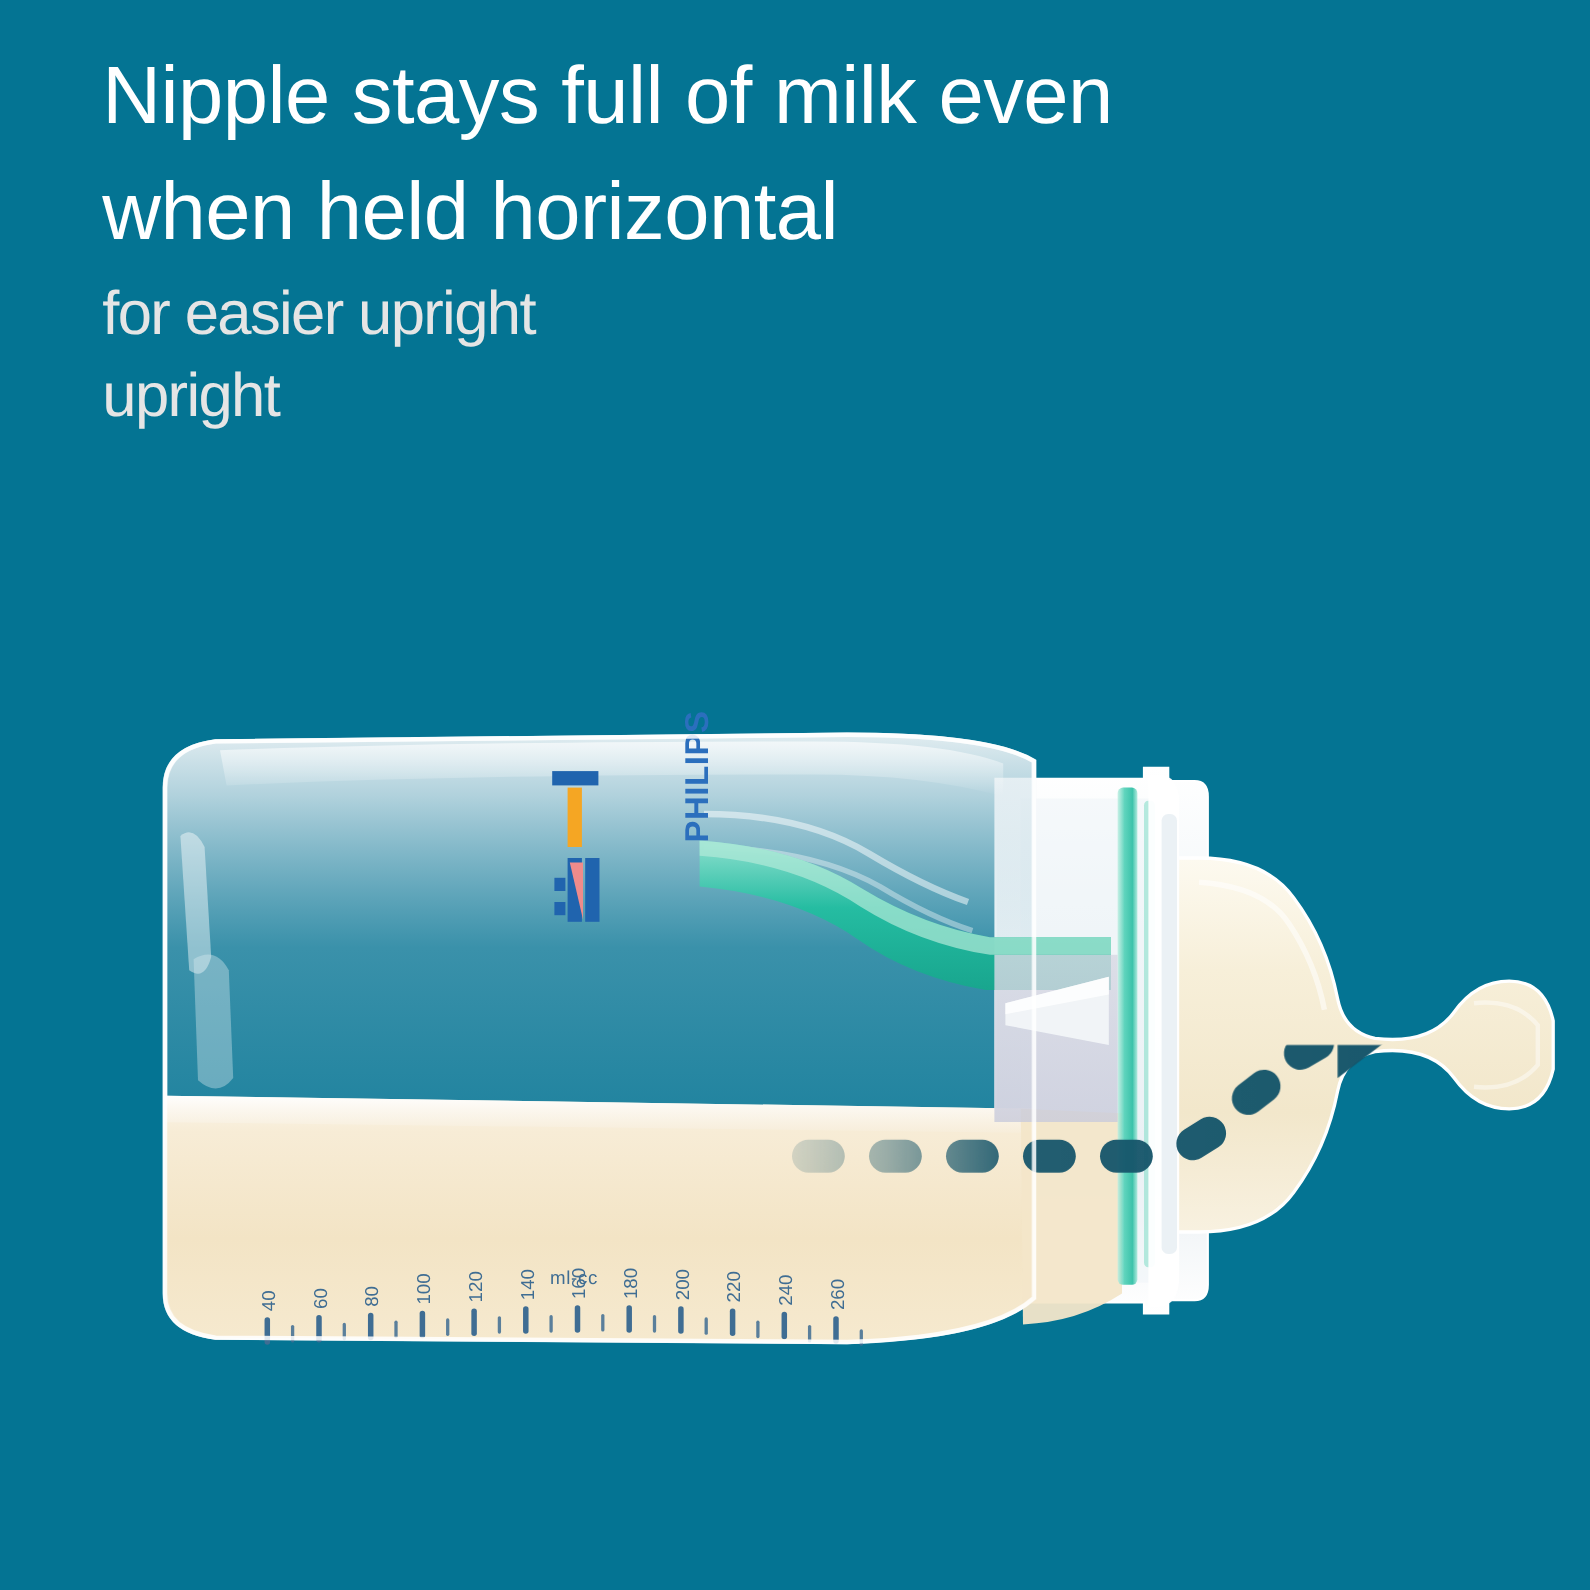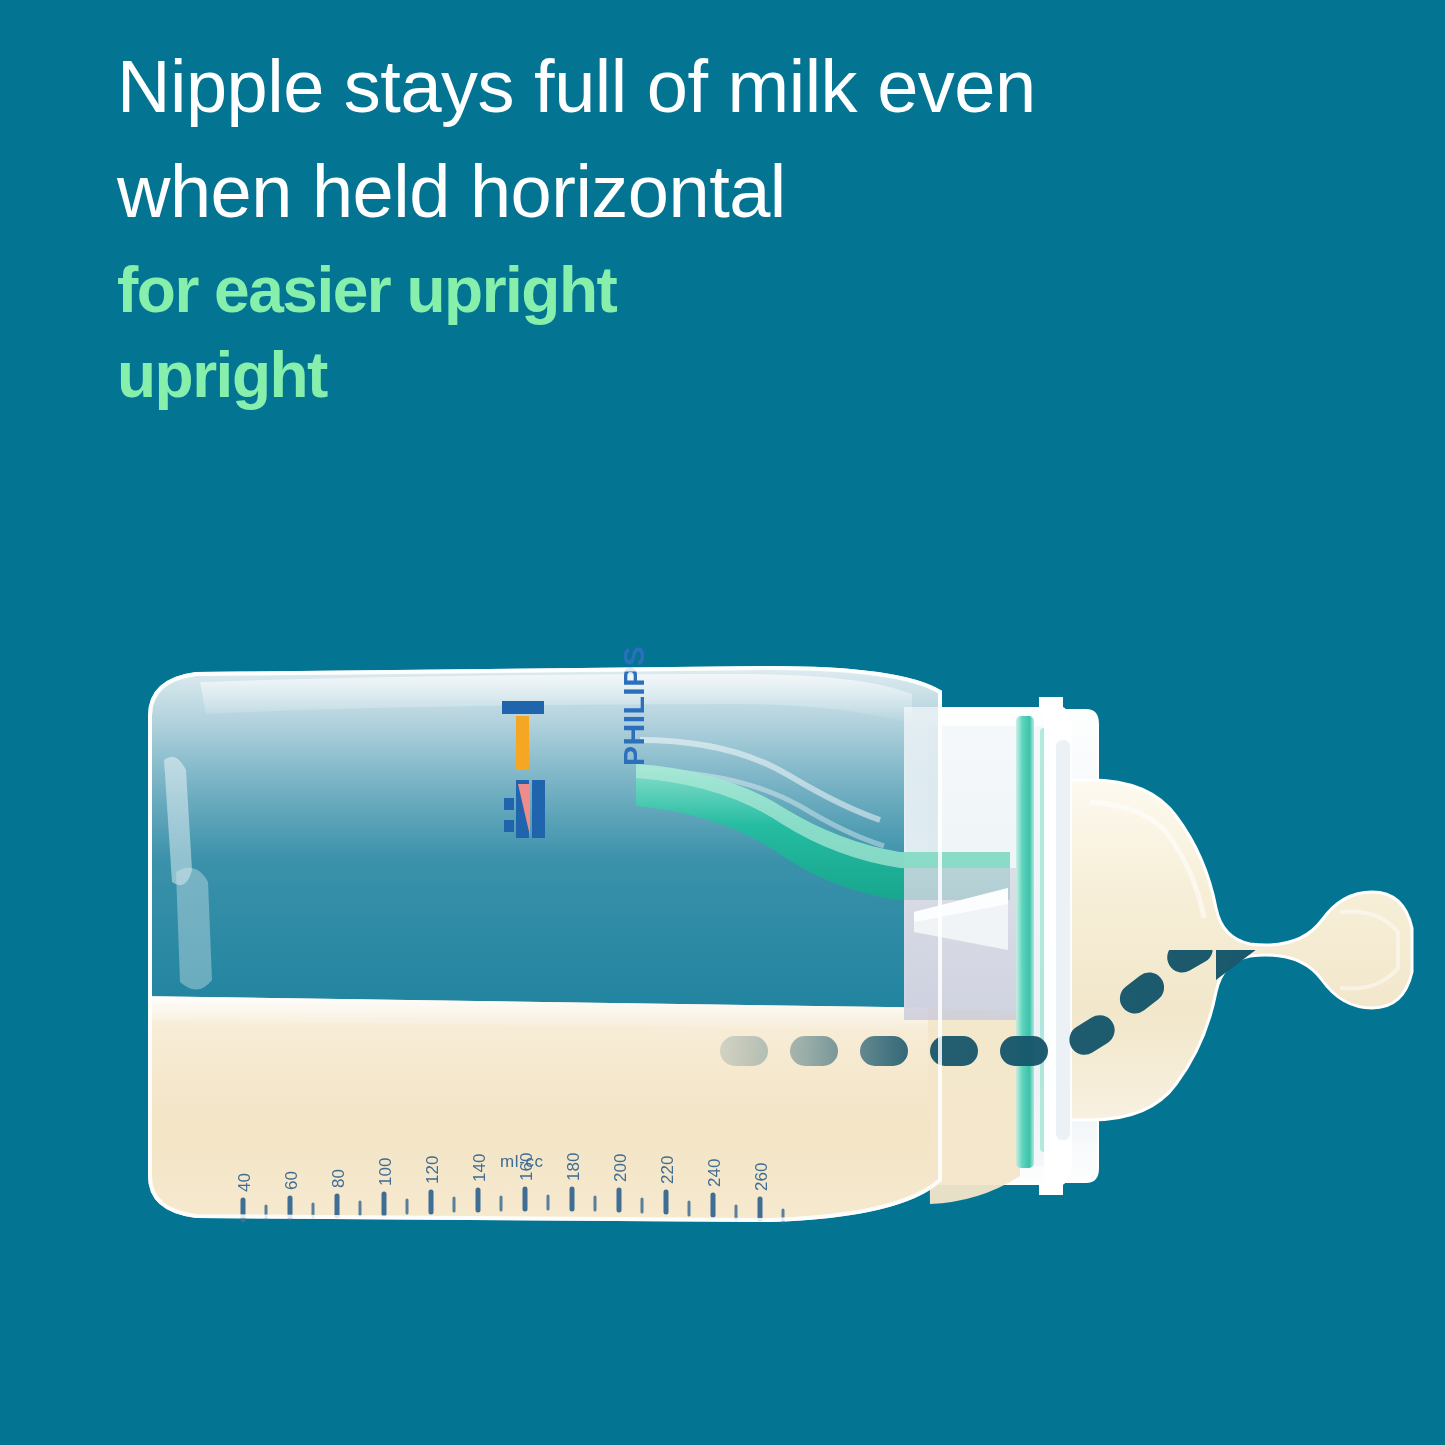--- a/index.html
+++ b/index.html
@@ -22,37 +22,36 @@
     background: #047493;
     overflow: hidden;
   }
 
   
   .copy-block {
     position: absolute;
     left: 93px;
     top: 34px;
     width: 1180px;
-    margin-left: 24px;
   }
   .headline-light {
     color: #ffffff;
     font-size: 74px;
     line-height: 1.42;
     font-weight: 400;
     letter-spacing: -0.5px;
     margin: 0;
     font-stretch: condensed;
   }
   .headline-light .ln { display: block; white-space: nowrap; }
   .headline-bold {
-    color: #86efac;
-    font-size: 64px;
+    color: #e5e5e5;
+    font-size: 56px;
     line-height: 1.32;
-    font-weight: 700;
+    font-weight: 400;
     letter-spacing: -1.5px;
     margin: 4px 0 0 0;
   }
   .headline-bold .ln { display: block; white-space: nowrap; }
 
   
   #product {
     position: absolute;
     left: 0;
     top: 620px;

